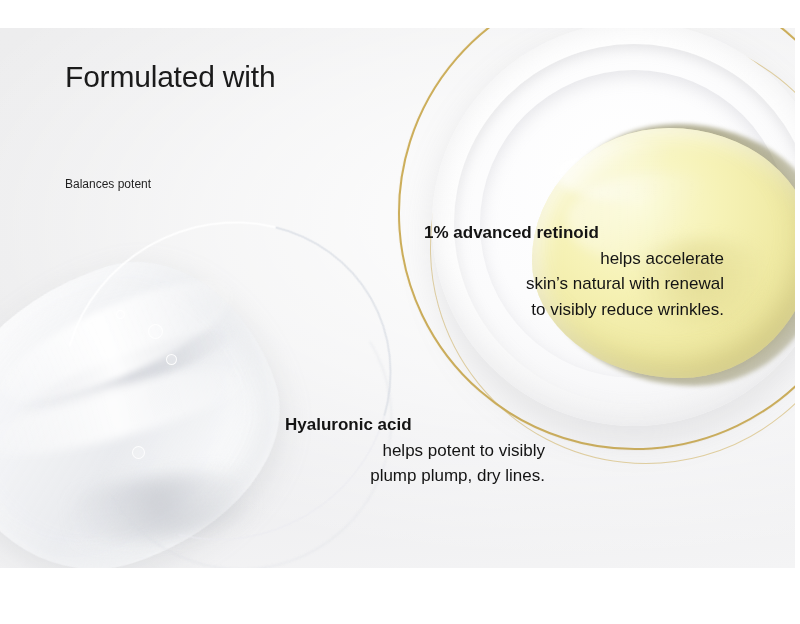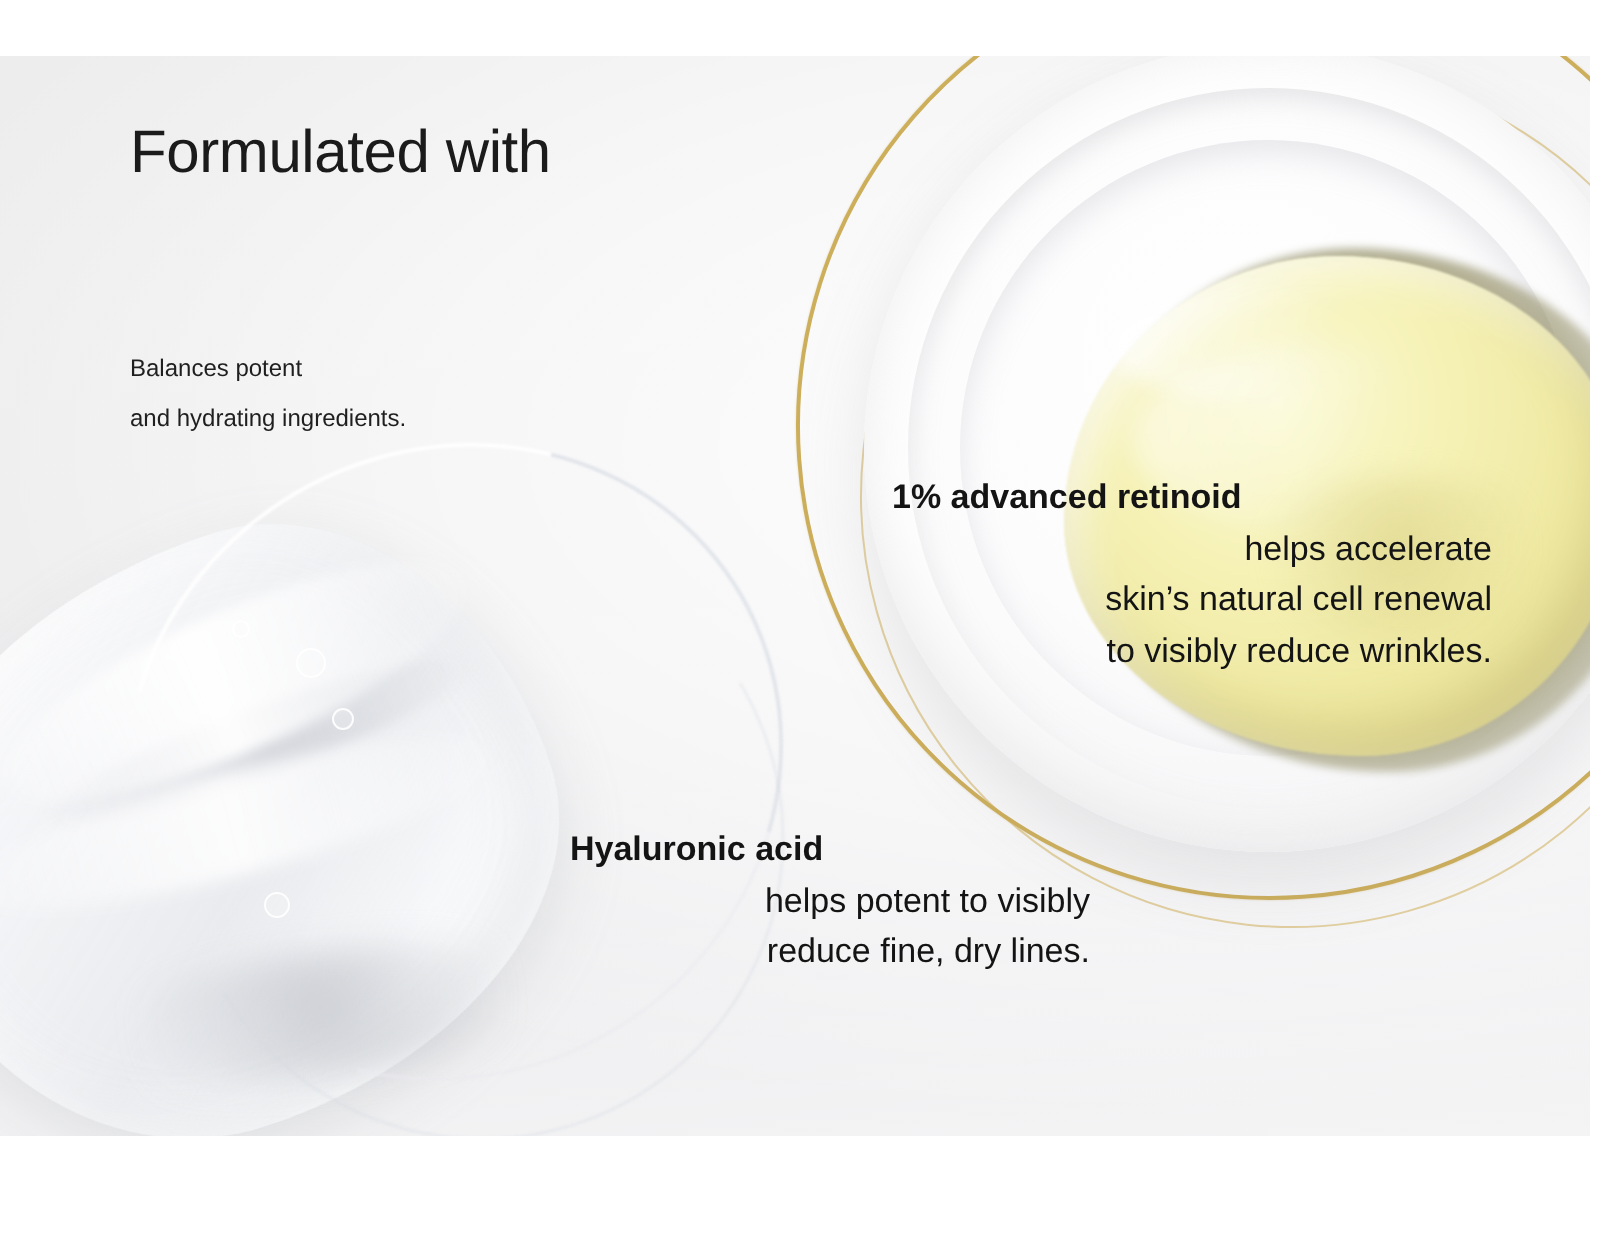--- a/index.html
+++ b/index.html
@@ -291,24 +291,23 @@
     font-weight: 700;
     display: block;
   }
   .callout .line {
     display: block;
     font-weight: 400;
     text-align: right;
   }
 
   .callout-retinoid {
-    left: 446px;
+    left: 424px;
     top: 220px;
     width: 300px;
-    margin-top: 16px;
   }
   .callout-hyaluronic {
     left: 285px;
     top: 412px;
     width: 260px;
   }
 
   .band-top {
     position: absolute;
     left: 0;
@@ -365,29 +364,28 @@
 
   <div class="band-top"></div>
   <div class="band-bottom"></div>
 
   <div class="headline">
     <div>Formulated with</div>
   </div>
 
   <div class="subhead">
     <div>Balances potent</div>
-    <div>and hydrating ingredients.</div>
   </div>
 
   <div class="callout callout-retinoid">
     <span class="lead">1% advanced retinoid</span>
     <span class="line">helps accelerate</span>
-    <span class="line">skin’s natural cell renewal</span>
+    <span class="line">skin’s natural with renewal</span>
     <span class="line">to visibly reduce wrinkles.</span>
   </div>
 
   <div class="callout callout-hyaluronic">
     <span class="lead">Hyaluronic acid</span>
     <span class="line">helps potent to visibly</span>
-    <span class="line">reduce fine, dry lines.</span>
+    <span class="line">plump plump, dry lines.</span>
   </div>
 
 </div>
 
 </body></html>

